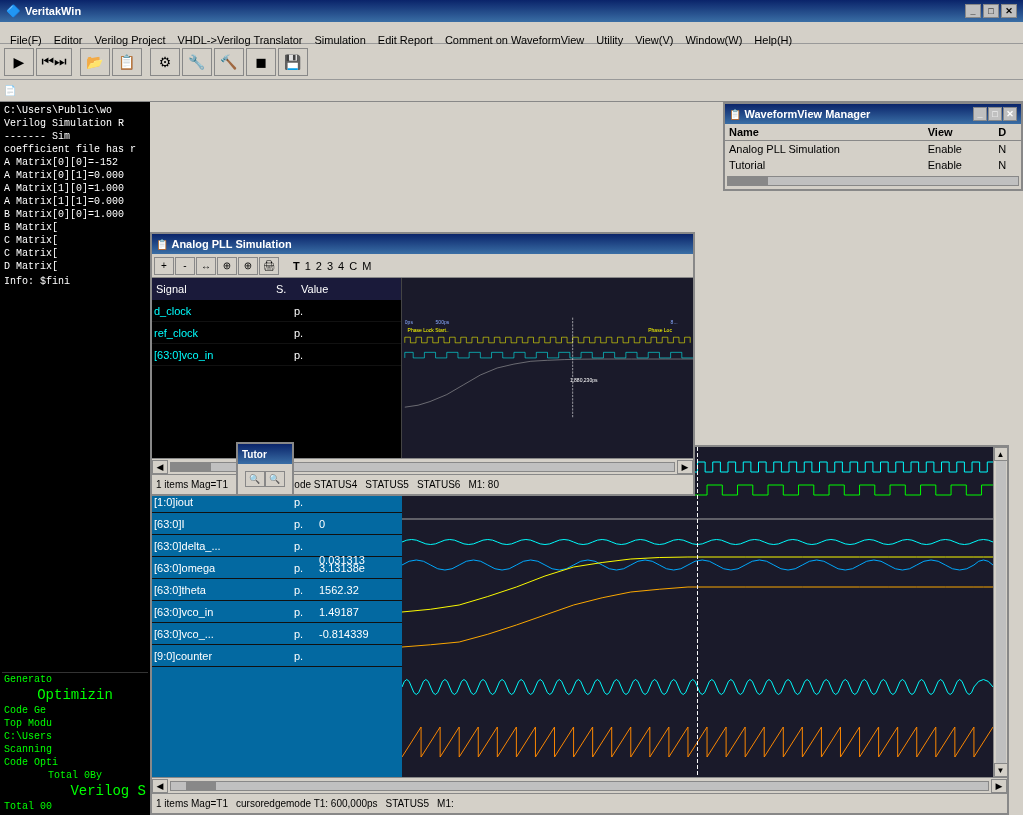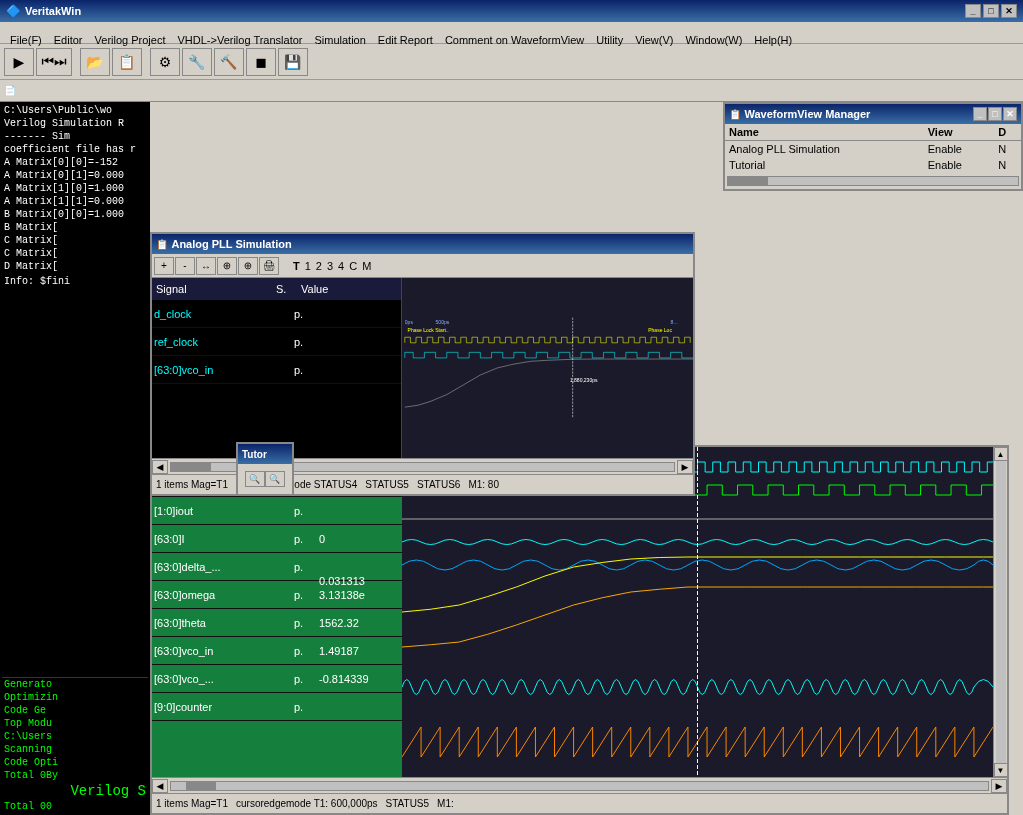--- a/index.html
+++ b/index.html
@@ -50,21 +50,21 @@
     .wave-svg { width: 100%; height: 100%; }
 
     
     .h-scrollbar { height: 16px; background: #d4d0c8; border-top: 1px solid #888; display: flex; align-items: center; }
     .scrollbar-track { flex: 1; height: 10px; background: #c0c0c0; border: 1px solid #888; margin: 0 2px; }
     .scrollbar-thumb { width: 40px; height: 8px; background: #888; }
 
     .pll-toolbar { height: 24px; background: #d4d0c8; display: flex; align-items: center; padding: 0 2px; gap: 1px; border-bottom: 1px solid #888; }
     .pll-tool-btn { width: 20px; height: 18px; background: #d4d0c8; border: 1px solid #888; display: flex; align-items: center; justify-content: center; font-size: 10px; cursor: pointer; }
     .sig-header-row { height: 22px; background: #1a1a3a; color: white; display: flex; align-items: center; padding: 0 4px; font-size: 11px; }
-    .sig-data-row { height: 28px; display: flex; align-items: center; padding: 8px 2px; border-bottom: 1px solid #111; }
+    .sig-data-row { height: 22px; display: flex; align-items: center; padding: 8px 2px; border-bottom: 1px solid #111; }
 
     .cyan-text { color: #00ffff; }
     .white-text { color: #ffffff; }
 
     .main-project-bar { height: 22px; background: #d4d0c8; border-bottom: 1px solid #888; display: flex; align-items: center; padding: 0 4px; font-size: 11px; }
 
     .vertical-scrollbar { width: 14px; background: #d4d0c8; border-left: 1px solid #888; display: flex; flex-direction: column; align-items: center; }
     .v-scroll-btn { width: 14px; height: 14px; background: #d4d0c8; border: 1px solid #888; display: flex; align-items: center; justify-content: center; font-size: 8px; }
     .v-scroll-track { flex: 1; background: #c0c0c0; width: 10px; margin: 0 2px; }
   </style>
@@ -128,27 +128,27 @@
       <div style="color:#fff; font-size:10px; padding:1px 2px;">B Matrix[0][0]=1.000</div>
       <div style="color:#fff; font-size:10px; padding:1px 2px;">B Matrix[</div>
       <div style="color:#fff; font-size:10px; padding:1px 2px;">C Matrix[</div>
       <div style="color:#fff; font-size:10px; padding:1px 2px;">C Matrix[</div>
       <div style="color:#fff; font-size:10px; padding:1px 2px;">D Matrix[</div>
       <div style="color:#fff; font-size:10px; padding:1px 2px;"></div>
       <div style="color:#fff; font-size:10px; padding:1px 2px;">Info: $fini</div>
     </div>
     <div style="border-top:1px solid #333;">
       <div style="color:#00ff00; font-size:10px; padding:1px 2px;">Generato</div>
-      <div style="color:#00ff00; font-size:10px; padding:1px 2px;">Optimizin</div>
+      <div style="color:#00ff00; font-size:14px; padding:1px 2px;text-align:center;">Optimizin</div>
       <div style="color:#00ff00; font-size:10px; padding:1px 2px;">Code Ge</div>
       <div style="color:#00ff00; font-size:10px; padding:1px 2px;">Top Modu</div>
       <div style="color:#00ff00; font-size:10px; padding:1px 2px;">C:\Users</div>
       <div style="color:#00ff00; font-size:10px; padding:1px 2px;">Scanning</div>
       <div style="color:#00ff00; font-size:10px; padding:1px 2px;">Code Opti</div>
-      <div style="color:#00ff00; font-size:10px; padding:1px 2px;">Total 0By</div>
+      <div style="color:#00ff00; font-size:10px; padding:1px 2px;margin-left:44px;">Total 0By</div>
       <div style="color:#00ff00; font-size:14px; padding:1px 2px;text-align:right;">Verilog S</div>
       <div style="color:#00ff00; font-size:10px; padding:1px 2px;">Total 00</div>
     </div>
   </div>
 
   <div class="center-area">
 
     <div class="waveform-manager">
       <div class="waveform-manager-title">
         <span style="font-size:10px; margin-right:3px;">📋</span>
@@ -282,21 +282,21 @@
       <div style="height:30px; background:#d4d0c8; display:flex; align-items:center; justify-content:center;">
         <div style="width:20px; height:16px; background:#d4d0c8; border:1px solid #888; display:flex; align-items:center; justify-content:center; font-size:9px; cursor:pointer;">🔍</div>
         <div style="width:20px; height:16px; background:#d4d0c8; border:1px solid #888; display:flex; align-items:center; justify-content:center; font-size:9px; cursor:pointer;">🔍</div>
       </div>
     </div>
 
     <div style="position:absolute; bottom:0; left:0; right:14px; height:370px; background:#d4d0c8; border:2px solid #888; display:flex; flex-direction:column;">
 
       <div style="display:flex; flex:1; overflow:hidden;">
 
-        <div style="width:250px; min-width:250px; background:#15803d; display:flex; flex-direction:column;">
+        <div style="width:250px; min-width:250px; background:#0369a1; display:flex; flex-direction:column;">
           <div style="height:22px; background:#1a1a3a; color:#fff; display:flex; align-items:center; padding:0 4px; font-size:11px;">
             <span>Signal</span>
           </div>
 
           <div class="sig-data-row">
             <span style="color:#00ffff; min-width:140px;">v_clock</span>
             <span style="color:#fff; min-width:25px;"></span>
             <span style="color:#fff;">0</span>
           </div>
 

